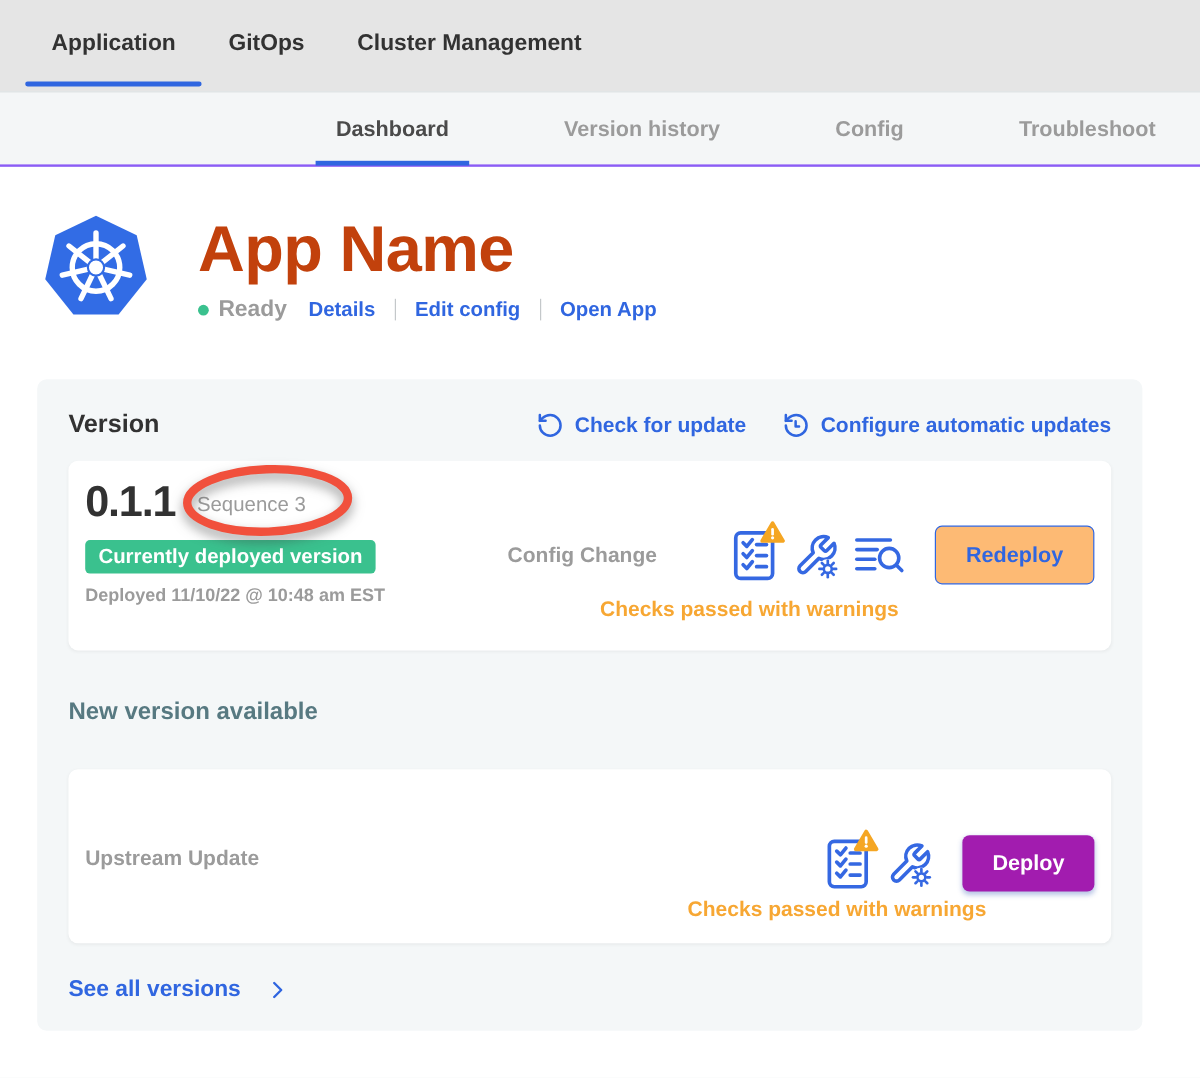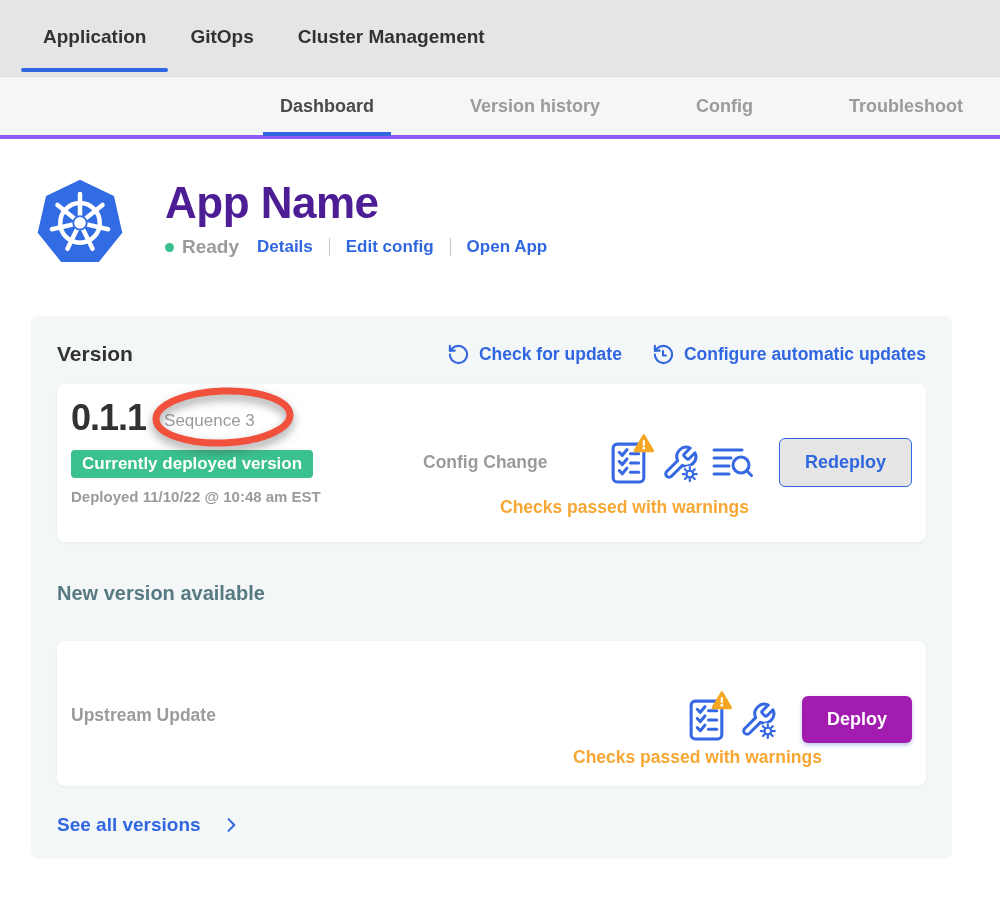--- a/index.html
+++ b/index.html
@@ -8,30 +8,30 @@
     width:1000px; height:898px; position:relative; overflow:hidden;
     background:#ffffff; font-family:"Liberation Sans", sans-serif; color:#323232;
   }
 
   
   .topnav { display:flex; height:76px; padding-left:21px; background:#e5e5e5; }
   .topnav .tab { padding:26px 22px 0; font-size:19px; font-weight:700; color:#323232; position:relative; cursor:pointer; white-space:nowrap; }
   .topnav .tab.active::after { content:""; position:absolute; left:0; right:0; bottom:4px; height:4px; background:#3066e0; border-radius:2px; }
 
   
-  .subnav { height:63px; background:#f4f6f7; border-top:1px solid #dde0e2; border-bottom:4px solid #8b5cf6; display:flex; padding-left:263px; gap:62px; }
+  .subnav { height:63px; background:#f4f6f7; border-top:1px solid #dde0e2; border-bottom:2px solid #8b5cf6; display:flex; padding-left:263px; gap:62px; }
   .subnav .tab { display:flex; align-items:center; padding:0 17px; font-size:18px; font-weight:600; color:#9b9b9b; position:relative; cursor:pointer; white-space:nowrap; }
   .subnav .tab.active { color:#4a4a4a; font-weight:700; }
   .subnav .tab.active::after { content:""; position:absolute; left:0; right:0; bottom:-1px; height:4px; background:#3066e0; }
 
   
   .app-header { display:flex; margin:38px 0 0 35px; }
   .app-logo { width:90px; height:90px; flex:none; }
   .app-info { margin-left:40px; padding-top:2px; }
-  .app-title { font-size:44px; font-weight:800; color:#4c1d95; margin:0; letter-spacing:-0.5px; line-height:1.1; }
+  .app-title { font-size:54px; font-weight:800; color:#c2410c; margin:0; letter-spacing:-0.5px; line-height:1.1; }
   .status-row { display:flex; align-items:center; margin-top:9px; }
   .status-dot { width:9px; height:9px; border-radius:50%; background:#3ac18e; margin-right:8px; }
   .ready-label { color:#9b9b9b; font-size:19px; font-weight:700; margin-right:18px; }
   .hlink { color:#3066e0; font-size:17px; font-weight:700; cursor:pointer; text-decoration:none; }
   .vdiv { width:1px; height:18px; background:#c4c8ca; margin:0 16px; }
 
   
   .panel { position:absolute; left:31px; top:316px; width:921px; height:543px; background:#f4f7f8; border-radius:8px; padding:26px 26px 0; }
   .panel-header { display:flex; align-items:center; }
   .panel-title { font-size:21px; font-weight:700; color:#323232; }
@@ -56,21 +56,21 @@
   .why-link { color:#2f66e8; cursor:pointer; margin-left:5px; }
 
   .vc-source { width:175px; flex:none; font-size:17.5px; font-weight:700; color:#9b9b9b; white-space:nowrap; }
   #card-current .vc-source { margin-top:54px; }
   #card-available .vc-source { margin-top:50px; }
 
   .vc-right { margin-left:auto; display:flex; align-items:center; gap:13px; height:51px; margin-top:39px; }
   .check-icon { cursor:pointer; display:flex; }
 
   .btn { font-size:18px; font-weight:700; border-radius:6px; padding:13px 25px; cursor:pointer; font-family:inherit; line-height:1.2; }
-  .btn-outline { background:#e5e5e5; border:1.5px solid #3066e0; color:#3066e0; margin-left:12px; }
+  .btn-outline { background:#fdba74; border:1.5px solid #3066e0; color:#3066e0; margin-left:12px; }
   .btn-solid { background:#a21caf; border:none; color:#fff; margin-left:12px; box-shadow:0 2px 4px rgba(49,85,180,.35); }
 
   .vc-status { position:absolute; color:#f7a733; font-size:17.5px; font-weight:700; white-space:nowrap; }
   #card-current .vc-status { left:443px; top:113px; }
   #card-available .vc-status { left:516px; top:106px; }
 
   .new-version-heading { margin-top:40px; color:#577981; font-size:20px; font-weight:700; }
 
   .see-all { margin-top:28px; display:inline-flex; align-items:center; gap:20px; color:#3066e0; font-size:19px; font-weight:700; cursor:pointer; }
 

